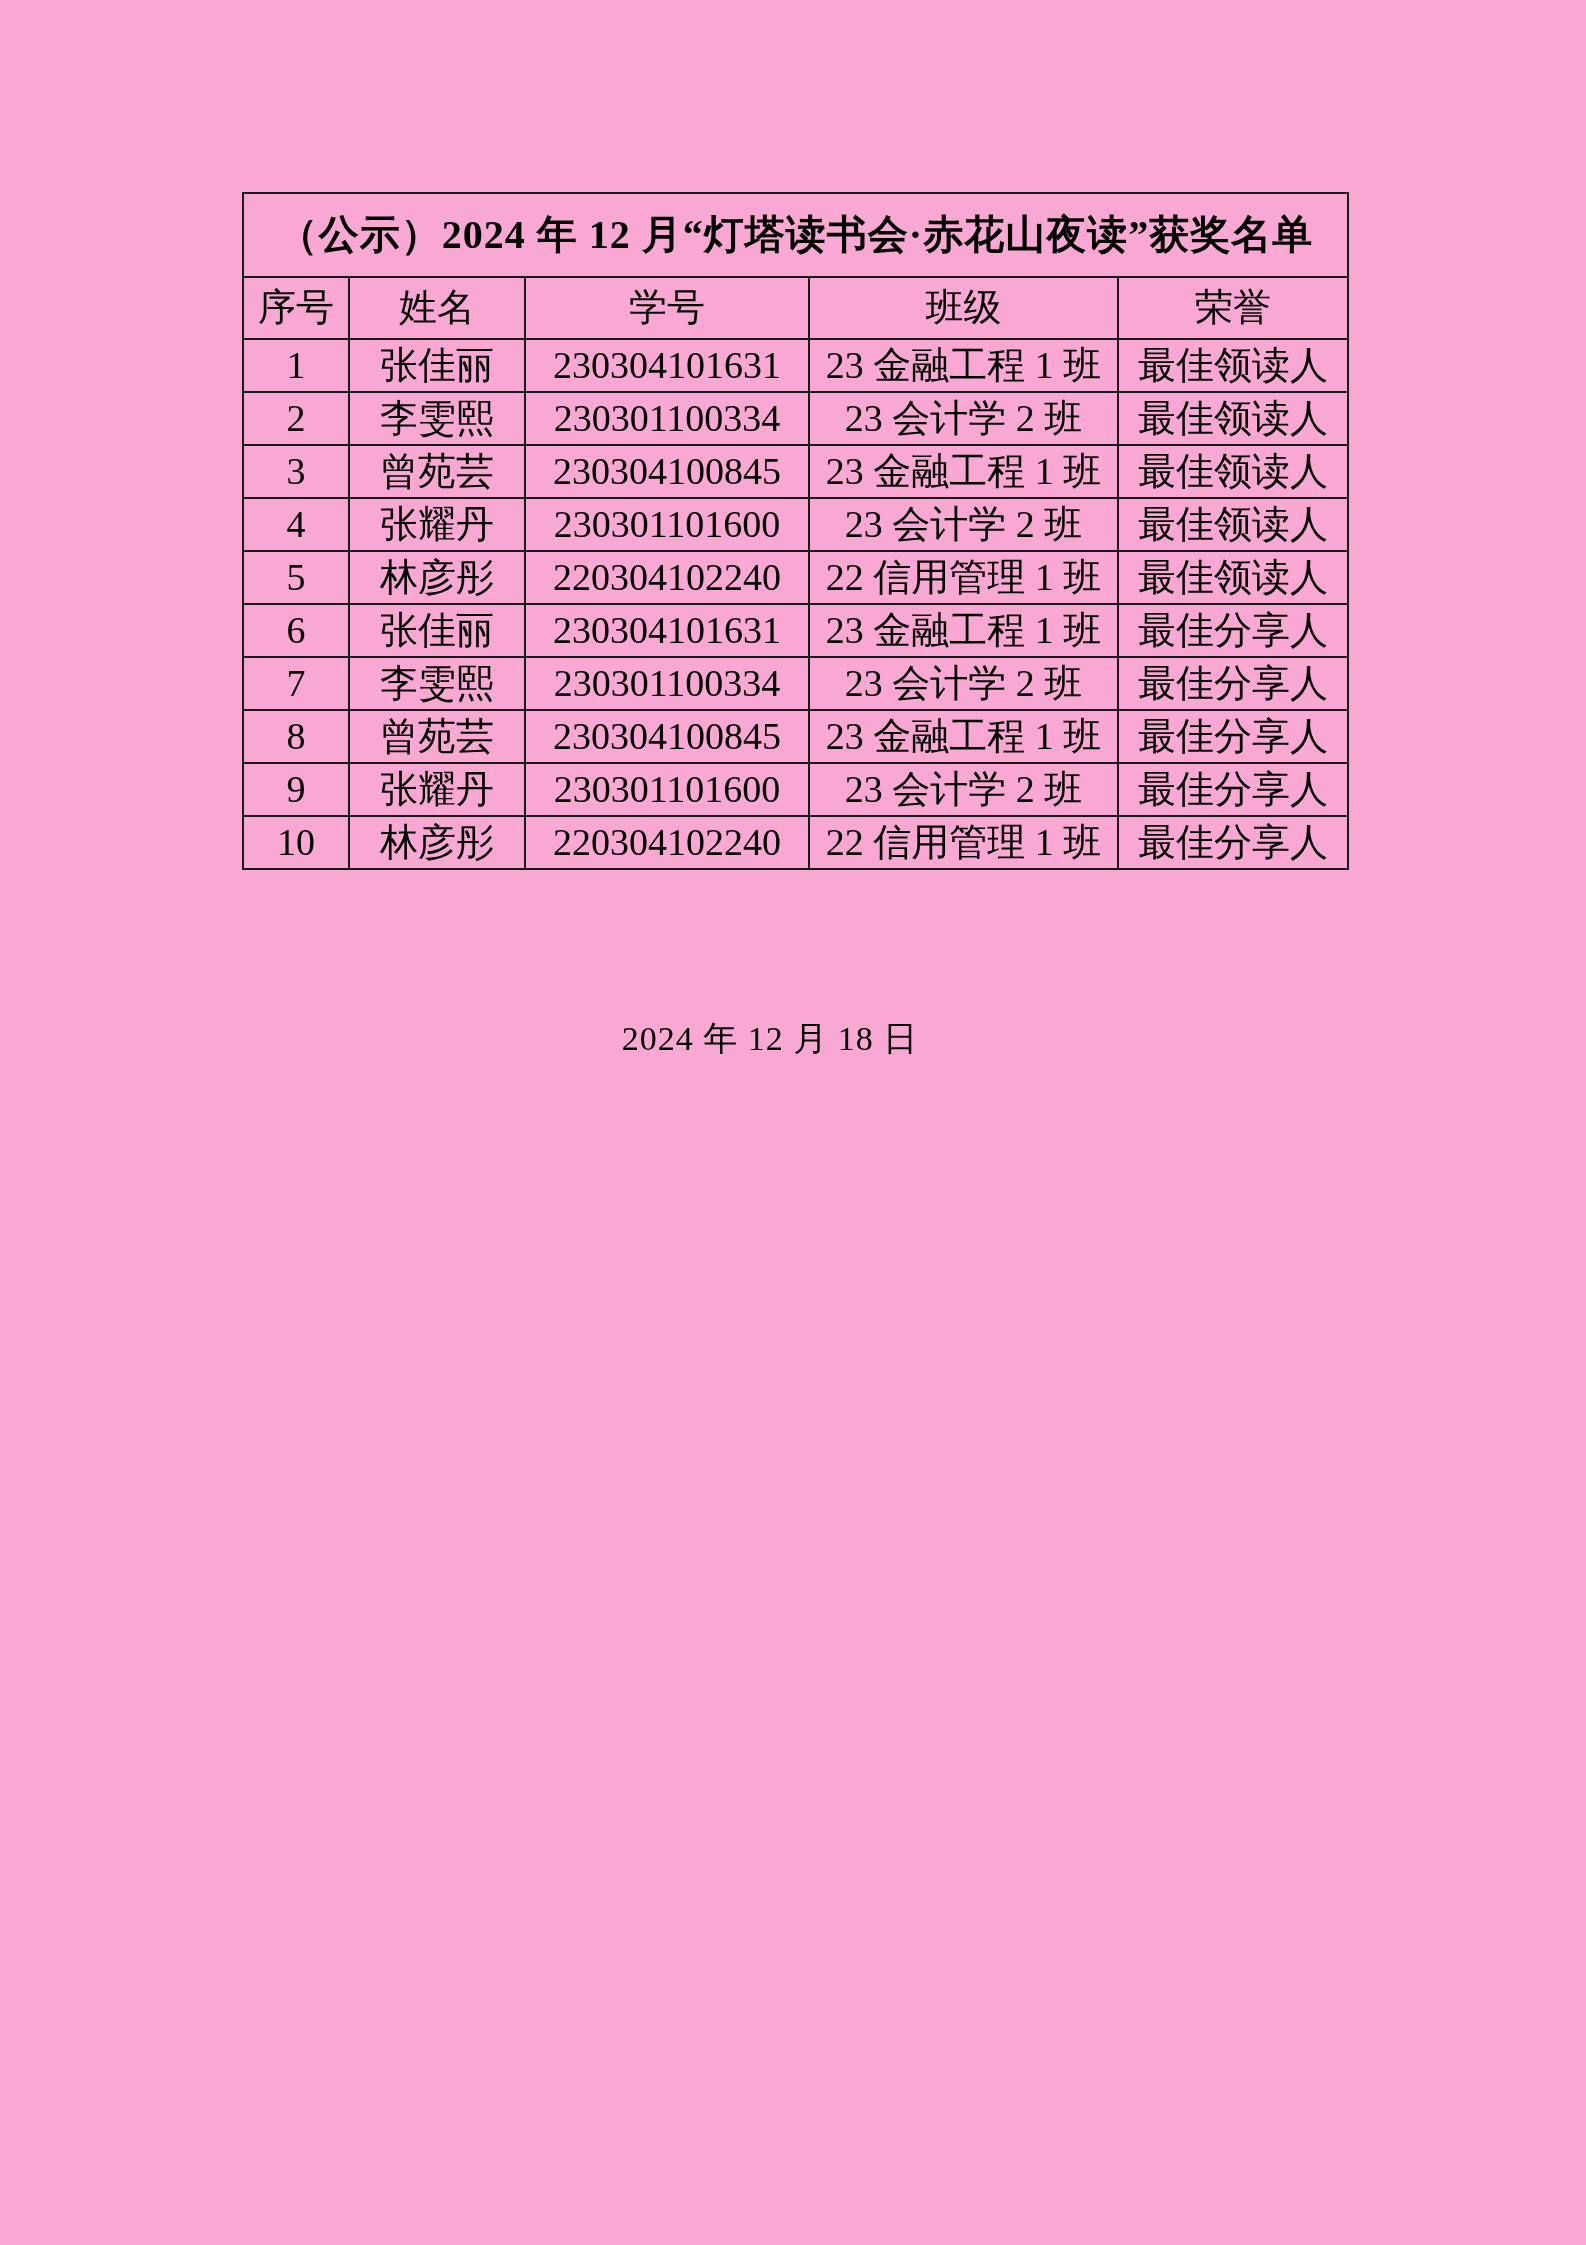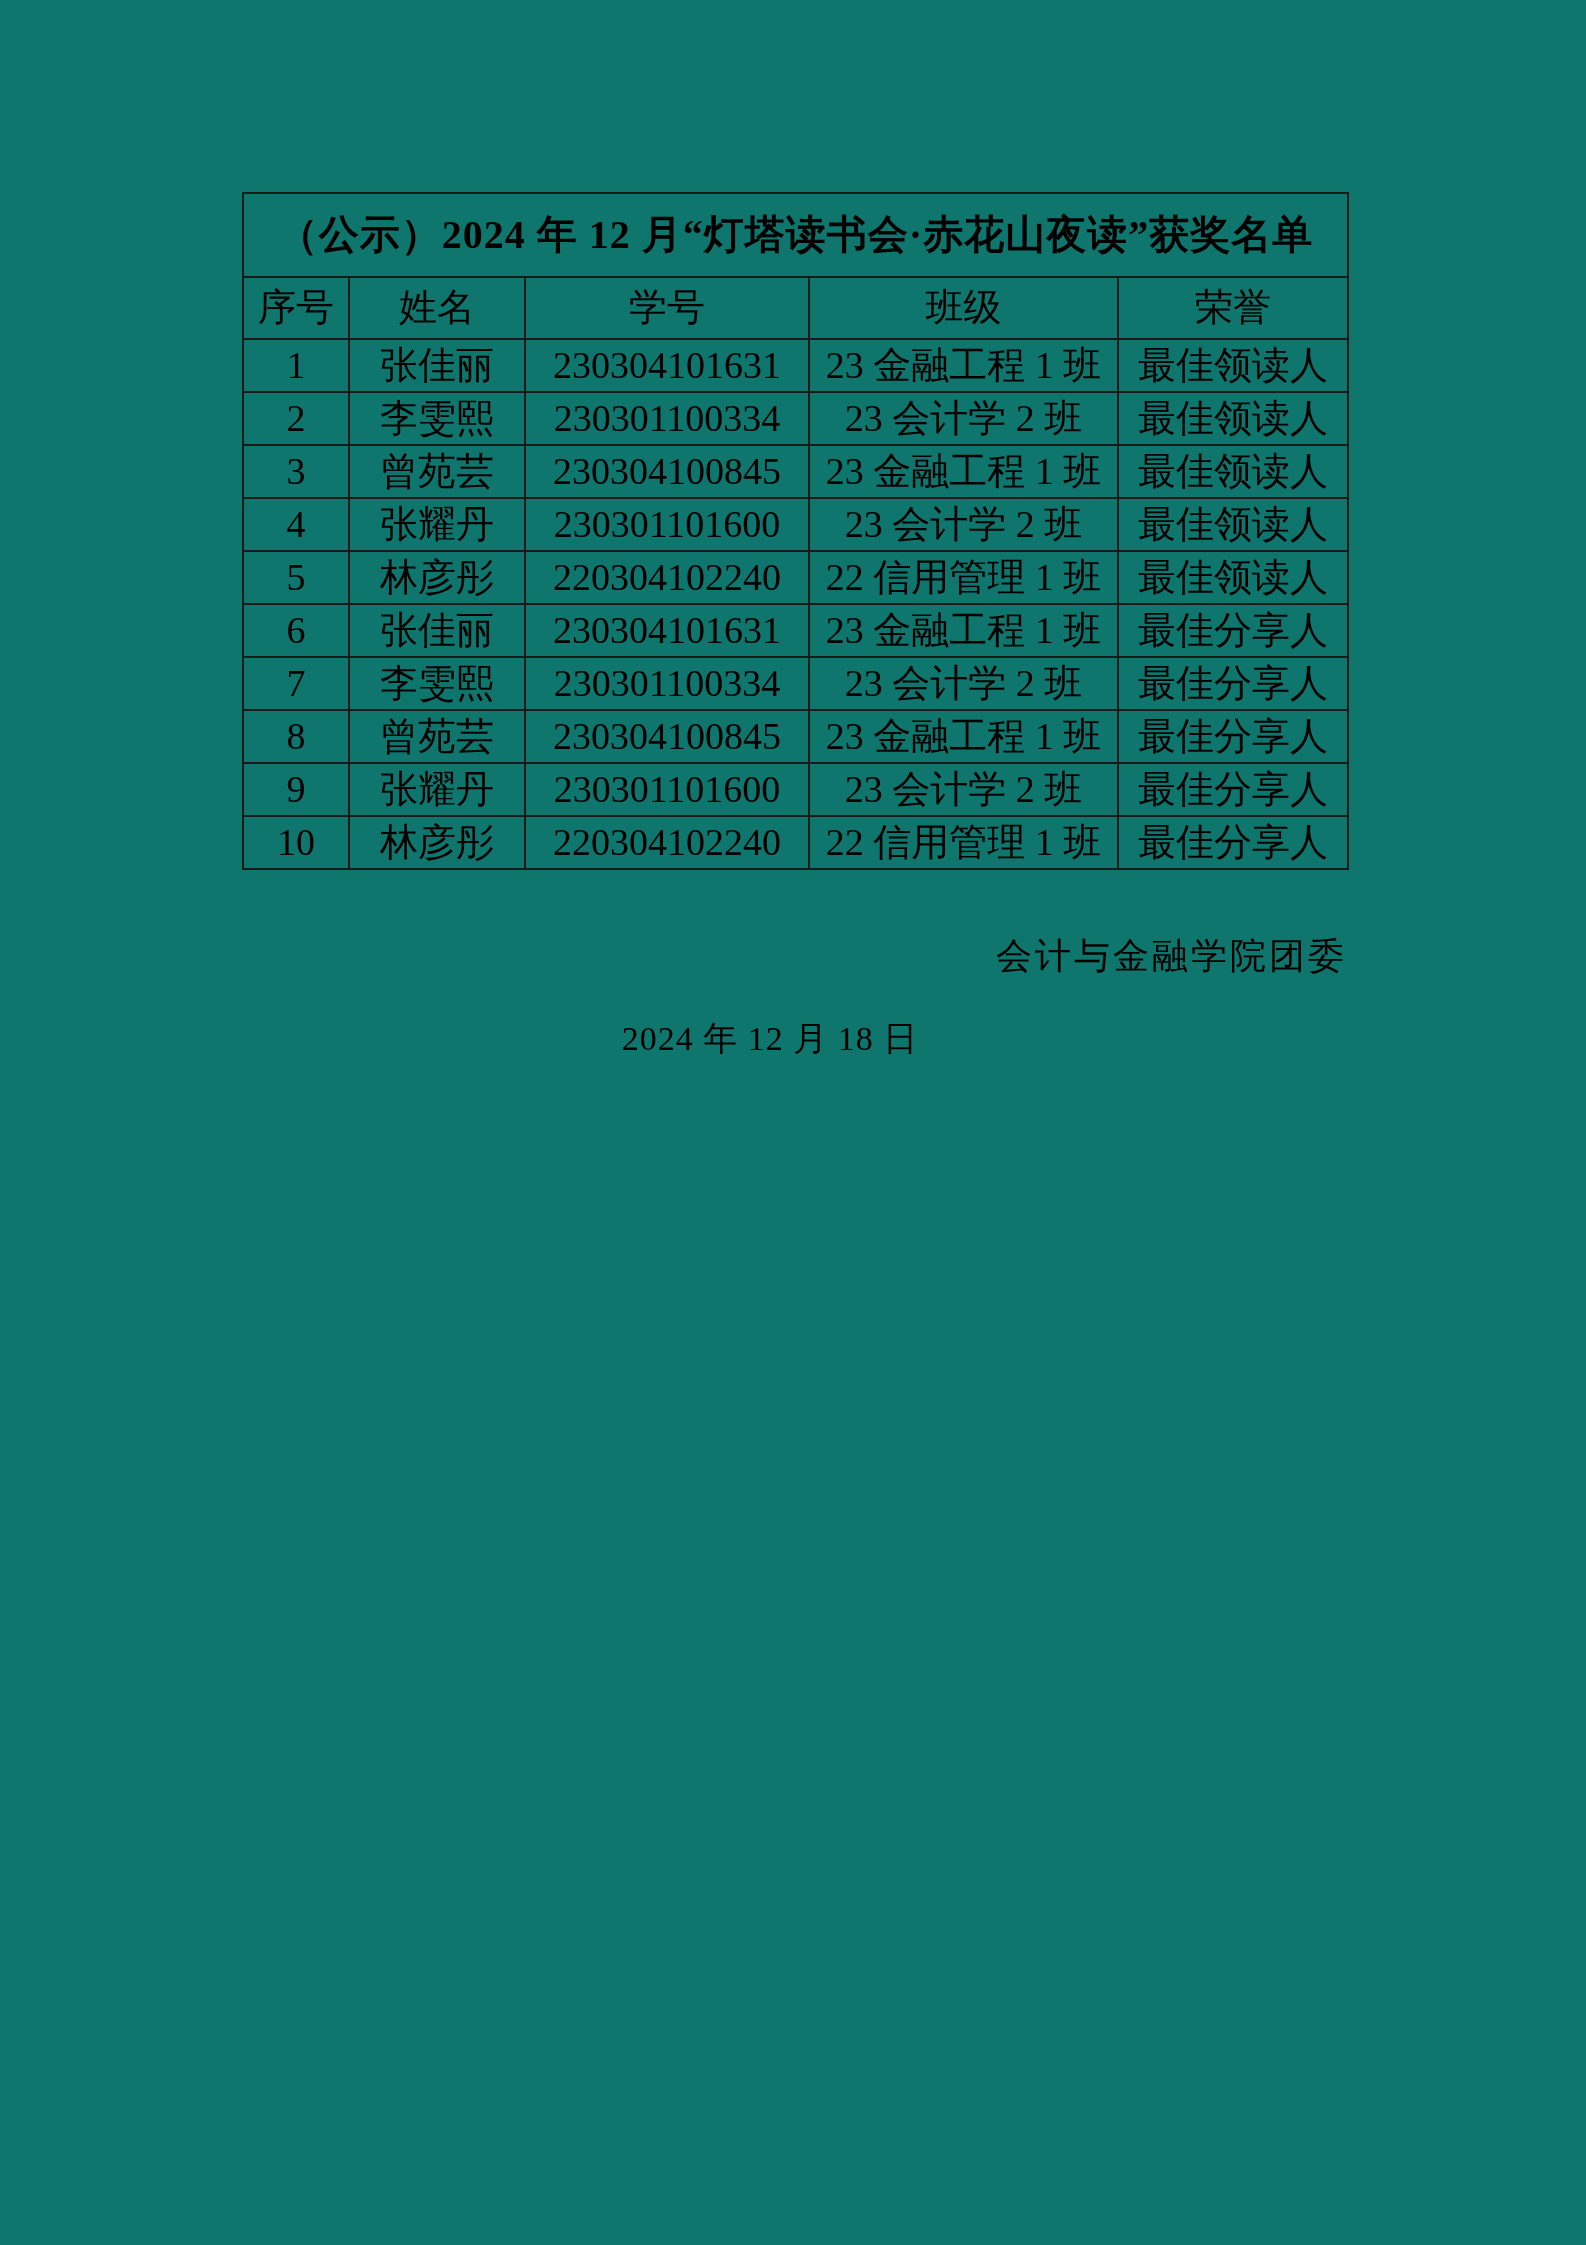--- a/index.html
+++ b/index.html
@@ -3,21 +3,21 @@
 <meta charset="utf-8">
 <style>
   * { margin: 0; padding: 0; box-sizing: border-box; }
   html, body { background: #e9e9e9; }
   body { font-family: "Liberation Serif", "DejaVu Serif", serif; }
 
   .page {
     position: relative;
     width: 1586px;
     height: 2245px;
-    background: #0f766e;
+    background: #f9a8d4;
     color: #000000;
     margin: 0 auto;
     overflow: hidden;
   }
 
   table.awards {
     position: absolute;
     left: 242px;
     top: 192px;
     width: 1105px;
@@ -156,16 +156,15 @@
       <tr class="data-row">
         <td>10</td>
         <td>林彦彤</td>
         <td>220304102240</td>
         <td>22 信用管理 1 班</td>
         <td>最佳分享人</td>
       </tr>
     </tbody>
   </table>
 
-  <div class="signature">会计与金融学院团委</div>
   <div class="doc-date">2024 年 12 月 18 日</div>
 
 </div>
 
 </body></html>

